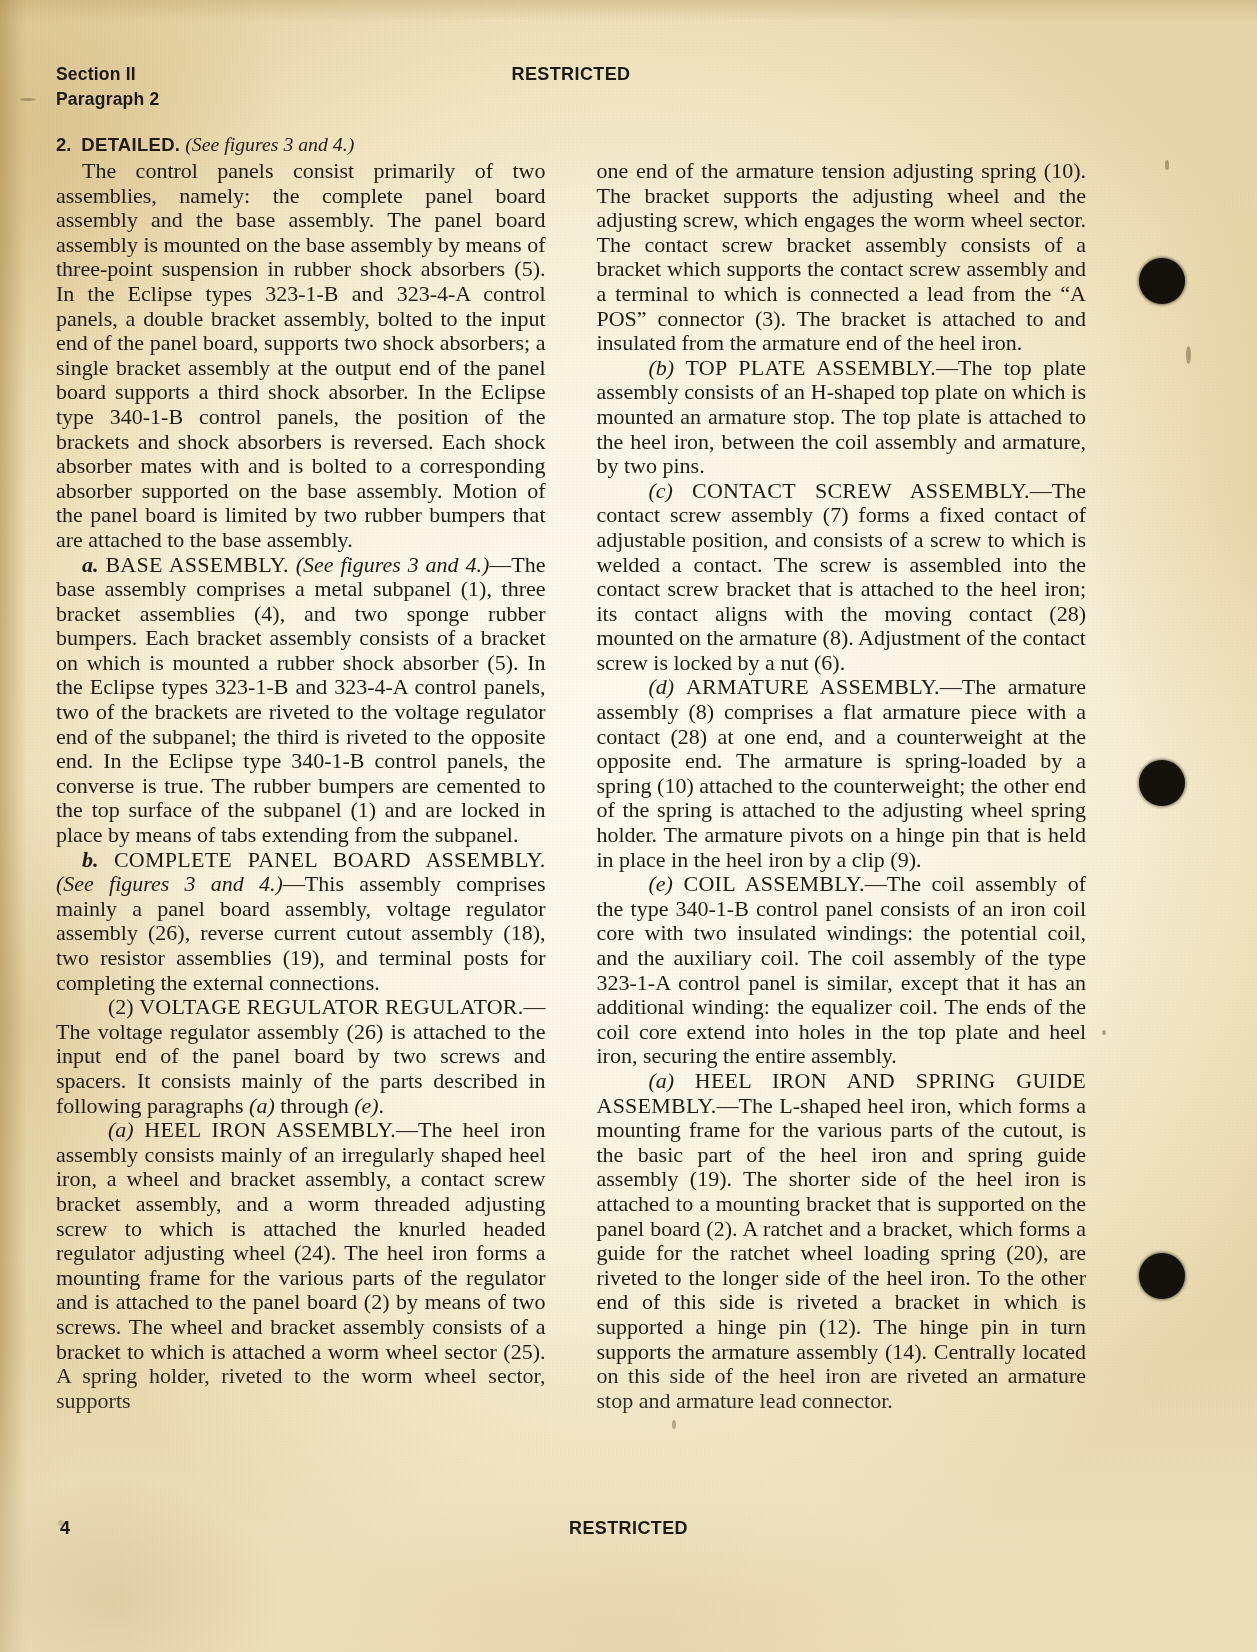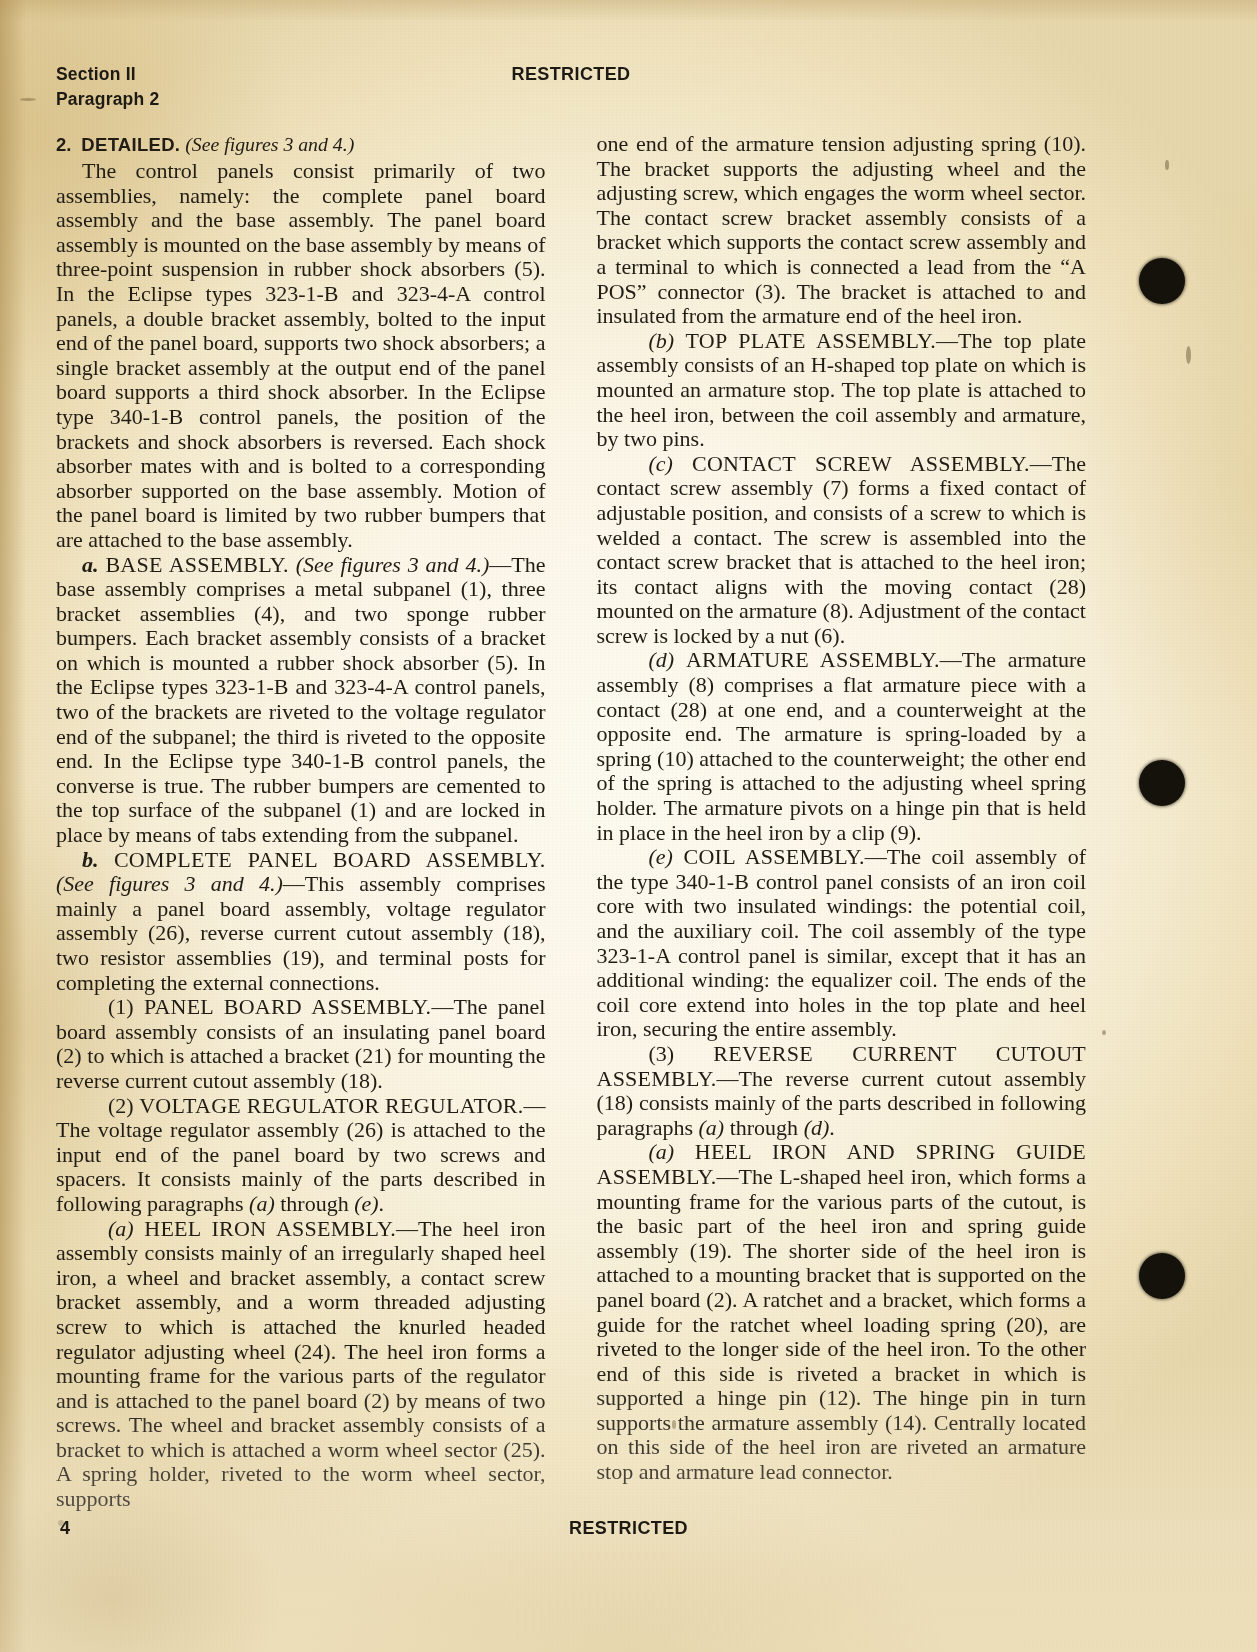--- a/index.html
+++ b/index.html
@@ -54,21 +54,21 @@
   .frame{position:absolute;left:56px;top:62px;width:1030px;}
 
   .hdr{display:flex;justify-content:flex-start;align-items:flex-start;position:relative;height:62px;}
   .hdr-left{font-family:"Liberation Sans", sans-serif;font-weight:bold;font-size:17.5px;
     line-height:25px;color:#1d1a14;letter-spacing:.2px;}
   .hdr-center{position:absolute;left:0;right:0;text-align:center;
     font-family:"Liberation Sans", sans-serif;font-weight:bold;font-size:18px;
     line-height:25px;color:#1d1a14;letter-spacing:.4px;}
   .hdr-center .l2{letter-spacing:.7px;}
 
-  .cols{display:flex;gap:51px;margin-top:8px;}
+  .cols{display:flex;gap:51px;margin-top:8px;align-items:flex-end;}
   .col{width:497px;}
 
   p{margin:0;font-size:22px;line-height:24.6px;color:#211d15;
     text-align:justify;text-justify:inter-word;hyphens:none;}
   p.ind{text-indent:26px;}
   p.ind2{text-indent:52px;}
   .b{font-weight:bold;}
   .i{font-style:italic;}
   .caps{letter-spacing:.25px;}
 
@@ -126,41 +126,39 @@
       <div class="col">
 
         <p class="sec-title"><span class="num">2.</span>&nbsp; <span class="word">DETAILED.</span> <span class="i">(See figures 3 and 4.)</span></p>
 
         <p class="ind">The control panels consist primarily of two assemblies, namely: the complete panel board assembly and the base assembly.  The panel board assembly is mounted on the base assembly by means of three-point suspension in rubber shock absorbers (5).  In the Eclipse types 323-1-B and 323-4-A control panels, a double bracket assembly, bolted to the input end of the panel board, supports two shock absorbers; a single bracket assembly at the output end of the panel board supports a third shock absorber. In the Eclipse type 340-1-B control panels, the position of the brackets and shock absorbers is reversed.  Each shock absorber mates with and is bolted to a corresponding absorber supported on the base assembly. Motion of the panel board is limited by two rubber bumpers that are attached to the base assembly.</p>
 
         <p class="ind"><span class="i b">a.</span> <span class="caps">BASE ASSEMBLY.</span> <span class="i">(See figures 3 and 4.)</span><span>—The base assembly comprises a metal subpanel (1), three bracket assemblies (4), and two sponge rubber bumpers. Each bracket assembly consists of a bracket on which is mounted a rubber shock absorber (5).  In the Eclipse types 323-1-B and 323-4-A control panels, two of the brackets are riveted to the voltage regulator end of the subpanel; the third is riveted to the opposite end.  In the Eclipse type 340-1-B control panels, the converse is true.  The rubber bumpers are cemented to the top surface of the subpanel (1) and are locked in place by means of tabs extending from the subpanel.</span></p>
 
         <p class="ind"><span class="i b">b.</span> <span class="caps">COMPLETE PANEL BOARD ASSEMBLY.</span> <span class="i">(See figures 3 and 4.)</span><span>—This assembly comprises mainly a panel board assembly, voltage regulator assembly (26), reverse current cutout assembly (18), two resistor assemblies (19), and terminal posts for completing the external connections.</span></p>
 
-        <p class="ind2"><span>(1)</span> <span class="caps">PANEL BOARD ASSEMBLY.</span><span>—The panel board assembly consists of an insulating panel board (2) to which is attached a bracket (21) for mounting the reverse current cutout assembly (18).</span></p>
 
         <p class="ind2"><span>(2)</span> <span class="caps">VOLTAGE REGULATOR REGULATOR.</span><span>—The voltage regulator assembly (26) is attached to the input end of the panel board by two screws and spacers.  It consists mainly of the parts described in following paragraphs</span> <span class="i">(a)</span><span> through </span><span class="i">(e)</span><span>.</span></p>
 
         <p class="ind2"><span class="i">(a)</span> <span class="caps">HEEL IRON ASSEMBLY.</span><span>—The heel iron assembly consists mainly of an irregularly shaped heel iron, a wheel and bracket assembly, a contact screw bracket assembly, and a worm threaded adjusting screw to which is attached the knurled headed regulator adjusting wheel (24).  The heel iron forms a mounting frame for the various parts of the regulator and is attached to the panel board (2) by means of two screws.  The wheel and bracket assembly consists of a bracket to which is attached a worm wheel sector (25).  A spring holder, riveted to the worm wheel sector, supports</span></p>
 
       </div>
 
       <div class="col">
 
         <p>one end of the armature tension adjusting spring (10).  The bracket supports the adjusting wheel and the adjusting screw, which engages the worm wheel sector.  The contact screw bracket assembly consists of a bracket which supports the contact screw assembly and a terminal to which is connected a lead from the “A POS” connector (3).  The bracket is attached to and insulated from the armature end of the heel iron.</p>
 
         <p class="ind2"><span class="i">(b)</span> <span class="caps">TOP PLATE ASSEMBLY.</span><span>—The top plate assembly consists of an H-shaped top plate on which is mounted an armature stop.  The top plate is attached to the heel iron, between the coil assembly and armature, by two pins.</span></p>
 
         <p class="ind2"><span class="i">(c)</span> <span class="caps">CONTACT SCREW ASSEMBLY.</span><span>—The contact screw assembly (7) forms a fixed contact of adjustable position, and consists of a screw to which is welded a contact.  The screw is assembled into the contact screw bracket that is attached to the heel iron; its contact aligns with the moving contact (28) mounted on the armature (8).  Adjustment of the contact screw is locked by a nut (6).</span></p>
 
         <p class="ind2"><span class="i">(d)</span> <span class="caps">ARMATURE ASSEMBLY.</span><span>—The armature assembly (8) comprises a flat armature piece with a contact (28) at one end, and a counterweight at the opposite end.  The armature is spring-loaded by a spring (10) attached to the counterweight; the other end of the spring is attached to the adjusting wheel spring holder.  The armature pivots on a hinge pin that is held in place in the heel iron by a clip (9).</span></p>
 
         <p class="ind2"><span class="i">(e)</span> <span class="caps">COIL ASSEMBLY.</span><span>—The coil assembly of the type 340-1-B control panel consists of an iron coil core with two insulated windings: the potential coil, and the auxiliary coil.  The coil assembly of the type 323-1-A control panel is similar, except that it has an additional winding: the equalizer coil.  The ends of the coil core extend into holes in the top plate and heel iron, securing the entire assembly.</span></p>
 
-        <p class="ind2"><span>(3)</span> <span class="caps">REVERSE CURRENT CUTOUT ASSEMBLY.</span><span>—The reverse current cutout assembly (18) consists mainly of the parts described in following paragraphs</span> <span class="i">(a)</span><span> through </span><span class="i">(d)</span><span>.</span></p>
 
         <p class="ind2"><span class="i">(a)</span> <span class="caps">HEEL IRON AND SPRING GUIDE ASSEMBLY.</span><span>—The L-shaped heel iron, which forms a mounting frame for the various parts of the cutout, is the basic part of the heel iron and spring guide assembly (19).  The shorter side of the heel iron is attached to a mounting bracket that is supported on the panel board (2).  A ratchet and a bracket, which forms a guide for the ratchet wheel loading spring (20), are riveted to the longer side of the heel iron.  To the other end of this side is riveted a bracket in which is supported a hinge pin (12).  The hinge pin in turn supports the armature assembly (14).  Centrally located on this side of the heel iron are riveted an armature stop and armature lead connector.</span></p>
 
       </div>
     </div>
   </div>
 
   <div class="fade-bottom"></div>
 
   <div class="footer">

